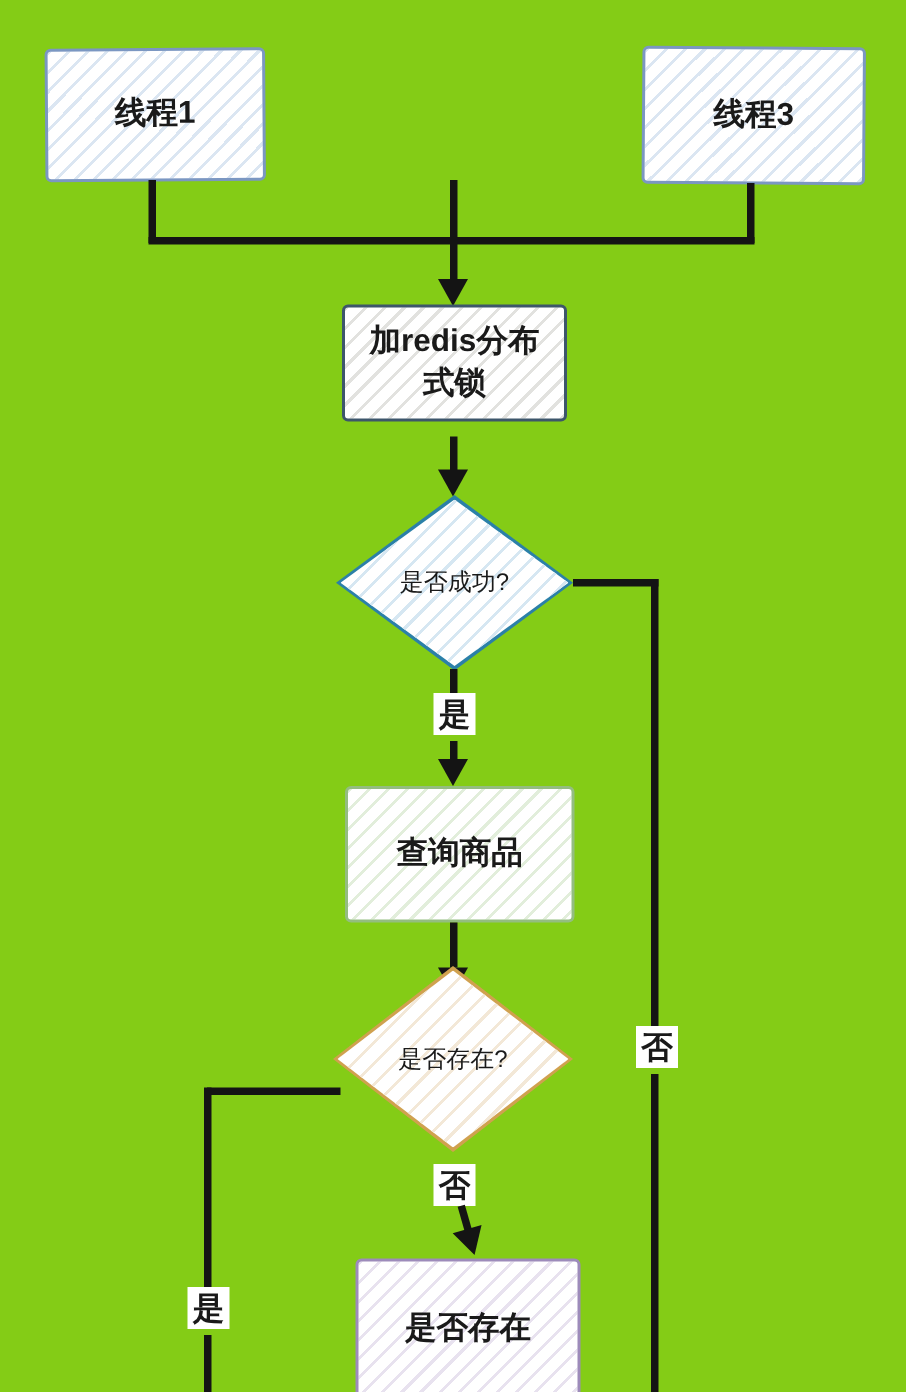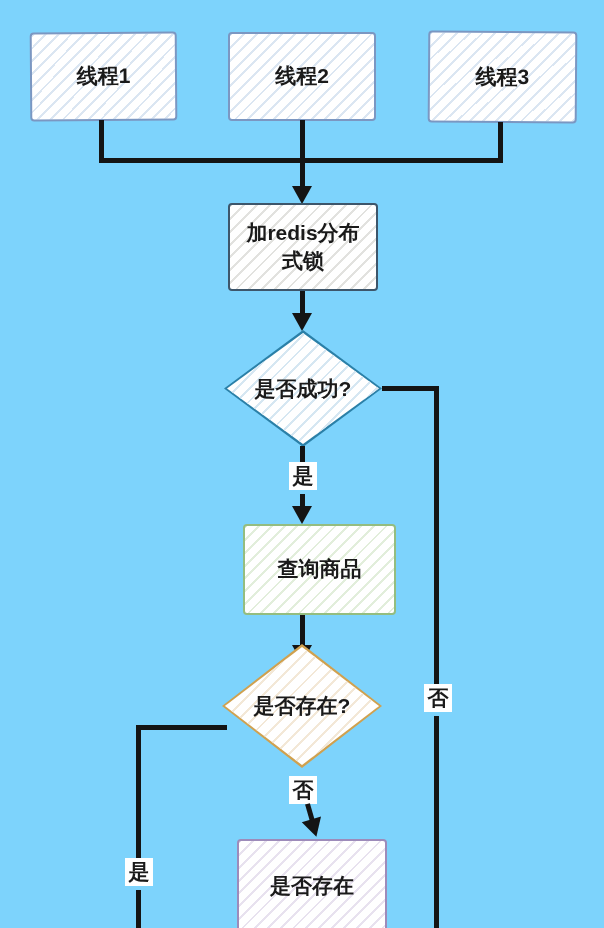--- a/index.html
+++ b/index.html
@@ -1,20 +1,20 @@
 <!DOCTYPE html>
 <html style="--thread-border: #7b97c2; --thread-hatch: #dbe6f2; --lock-border: #3d566b; --lock-hatch: #e2e2df; --success-border: #2b80a8; --success-hatch: #d6e7f2; --query-border: #94bd80; --query-hatch: #e2eedb; --exists-border: #d0a14f; --exists-hatch: #f3e8d7; --add-border: #9d8bba; --add-hatch: #e8e2ef; --line: #141414; --text: #1a1a1a;"><head>
 <meta charset="utf-8">
 <style>
   html, body { margin: 0; padding: 0; background: #ffffff; }
   .canvas {
     position: relative;
     width: 604px;
     height: 928px;
-    background: #7dd3fc;
+    background: #84cc16;
     overflow: hidden;
     font-family: "Liberation Sans", "DejaVu Sans", sans-serif;
     color: var(--text, #1a1a1a);
   }
 
   
   .node-box {
     position: absolute;
     box-sizing: border-box;
     border: 2.5px solid #888;
@@ -63,22 +63,22 @@
   .diamond.exists .d-border { background: var(--exists-border); }
   .diamond.exists .d-fill {
     background-image: repeating-linear-gradient(135deg, var(--exists-hatch) 0 2px, transparent 2px 10px);
   }
   .d-label {
     position: absolute;
     inset: 0;
     display: flex;
     align-items: center;
     justify-content: center;
-    font-size: 21px;
-    font-weight: bold;
+    font-size: 16px;
+    font-weight: normal;
   }
 
   
   .line { position: absolute; background: var(--line); }
   .ah {
     position: absolute;
     width: 0; height: 0;
     border-left: 10px solid transparent;
     border-right: 10px solid transparent;
     border-top: 18px solid var(--line);
@@ -101,35 +101,32 @@
   .slant-arrow .ah { left: 1px; top: 16px; }
 </style>
 </head>
 <body>
 
 <div class="canvas">
 
   <div class="node-box thread tilt-l" style="left:30px; top:32px; width:147px; height:89px;">
     <span>线程1</span>
   </div>
-  <div class="node-box thread" style="left:228px; top:32px; width:148px; height:89px;">
-    <span>线程2</span>
-  </div>
   <div class="node-box thread tilt-r" style="left:428px; top:31px; width:149px; height:92px;">
     <span>线程3</span>
   </div>
 
   <div class="line" style="left:99px;  top:120px; width:5px; height:42px;"></div>
   <div class="line" style="left:300px; top:120px; width:5px; height:42px;"></div>
   <div class="line" style="left:498px; top:122px; width:5px; height:40px;"></div>
   <div class="line" style="left:99px;  top:158px; width:404px; height:5px;"></div>
   <div class="line" style="left:300px; top:158px; width:5px; height:30px;"></div>
   <div class="ah" style="left:292px; top:186px;"></div>
 
-  <div class="node-box lock" style="left:228px; top:203px; width:150px; height:88px;">
+  <div class="node-box lock" style="left:228px; top:203px; width:150px; height:78px;">
     <span>加redis分布式锁</span>
   </div>
 
   <div class="line" style="left:300px; top:291px; width:5px; height:24px;"></div>
   <div class="ah" style="left:292px; top:313px;"></div>
 
   <div class="diamond success" style="left:224px; top:330px; width:158px; height:117px;">
     <div class="d-border"></div>
     <div class="d-fill"></div>
     <div class="d-label">是否成功?</div>
@@ -138,21 +135,21 @@
   <div class="line" style="left:382px; top:386px; width:57px; height:5px;"></div>
   <div class="line" style="left:434px; top:386px; width:5px; height:299px;"></div>
   <div class="edge-label" style="left:424px; top:684px;">否</div>
   <div class="line" style="left:434px; top:716px; width:5px; height:212px;"></div>
 
   <div class="line" style="left:300px; top:446px; width:5px; height:16px;"></div>
   <div class="edge-label" style="left:289px; top:462px;">是</div>
   <div class="line" style="left:300px; top:494px; width:5px; height:14px;"></div>
   <div class="ah" style="left:292px; top:506px;"></div>
 
-  <div class="node-box query" style="left:230px; top:524px; width:153px; height:91px;margin-left:13px;">
+  <div class="node-box query" style="left:230px; top:524px; width:153px; height:91px;">
     <span>查询商品</span>
   </div>
 
   <div class="line" style="left:300px; top:615px; width:5px; height:30px;"></div>
   <div class="ah" style="left:292px; top:645px;"></div>
 
   <div class="diamond exists" style="left:222px; top:644px; width:160px; height:124px;">
     <div class="d-border"></div>
     <div class="d-fill"></div>
     <div class="d-label">是否存在?</div>

